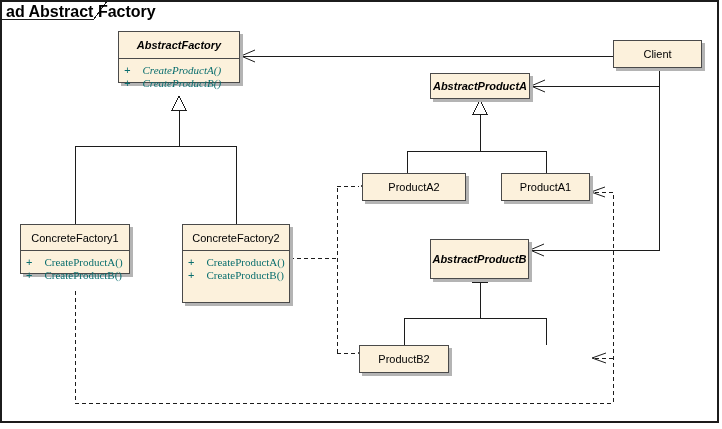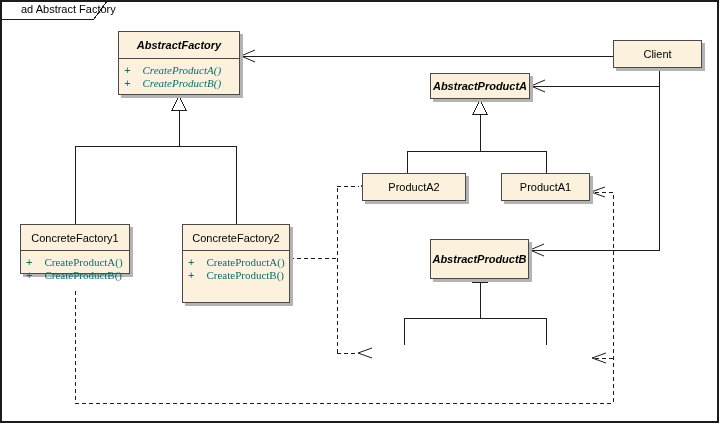--- a/index.html
+++ b/index.html
@@ -7,23 +7,22 @@
     position:relative;width:722px;height:429px;background:var(--canvas_bg,#fff);
     font-family:"Liberation Sans",sans-serif;overflow:hidden;
   }
   svg.wires{position:absolute;left:0;top:0;}
   .ln{stroke:var(--line,#1c1c1c);stroke-width:1;fill:none;}
   .dash{stroke-dasharray:4 3;}
   .tri{fill:#ffffff;stroke:var(--line,#1c1c1c);stroke-width:1;}
   .tab-shape{fill:#ffffff;stroke:var(--line,#1c1c1c);stroke-width:1;}
   .frame-rect{fill:none;stroke:var(--line,#1c1c1c);stroke-width:2;}
   .frame-label{
-    position:absolute;left:6px;top:3px;font-size:11px;font-weight:normal;color:#000;
+    position:absolute;left:6px;top:3px;font-size:16px;font-weight:bold;color:#000;
     white-space:nowrap;
-    margin-left:15px;
   }
   .uml-box{
     position:absolute;box-sizing:border-box;background:var(--box_fill,#fcf1dc);
     border:1px solid var(--box_border,#454545);
     box-shadow:3px 3px 0 var(--box_shadow,#b4b4b4);
     font-size:11px;color:#000;
   }
   .uml-title{
     display:flex;align-items:center;justify-content:center;height:100%;
     white-space:nowrap;
@@ -92,21 +91,21 @@
       <path class="ln dash" d="M75,291 V403 H613 V192"></path>
       <path class="ln dash" d="M613,192 H592"></path>
       <path class="ln dash" d="M613,358 H594"></path>
       <path class="ln" d="M591,192 L605,187 M591,192 L605,197" shape-rendering="auto"></path>
       <path class="ln" d="M592,358 L606,353 M592,358 L606,363" shape-rendering="auto"></path>
     </g>
   </svg>
 
   <div class="frame-label">ad Abstract Factory</div>
 
-  <div class="uml-box" style="left:118px;top:31px;width:122px;height:64px">
+  <div class="uml-box" style="left:118px;top:31px;width:122px;height:52px">
     <div class="uml-title compart abstract" style="height:26px">AbstractFactory</div>
     <div class="uml-methods">
       <div class="mrow ital">
         <span class="vis">+</span>
         <span class="sig">CreateProductA()</span>
       </div>
       <div class="mrow ital">
         <span class="vis">+</span>
         <span class="sig">CreateProductB()</span>
       </div>
@@ -126,20 +125,23 @@
   </div>
 
   <div class="uml-box" style="left:501px;top:173px;width:89px;height:28px">
     <div class="uml-title">ProductA1</div>
   </div>
 
   <div class="uml-box" style="left:430px;top:239px;width:99px;height:40px">
     <div class="uml-title abstract">AbstractProductB</div>
   </div>
 
+  <div class="uml-box" style="left:359px;top:345px;width:90px;height:28px">
+    <div class="uml-title">ProductB2</div>
+  </div>
 
 
   <div class="uml-box" style="left:20px;top:224px;width:110px;height:50px">
     <div class="uml-title compart" style="height:25px">ConcreteFactory1</div>
     <div class="uml-methods">
       <div class="mrow">
         <span class="vis">+</span>
         <span class="sig">CreateProductA()</span>
       </div>
       <div class="mrow">

